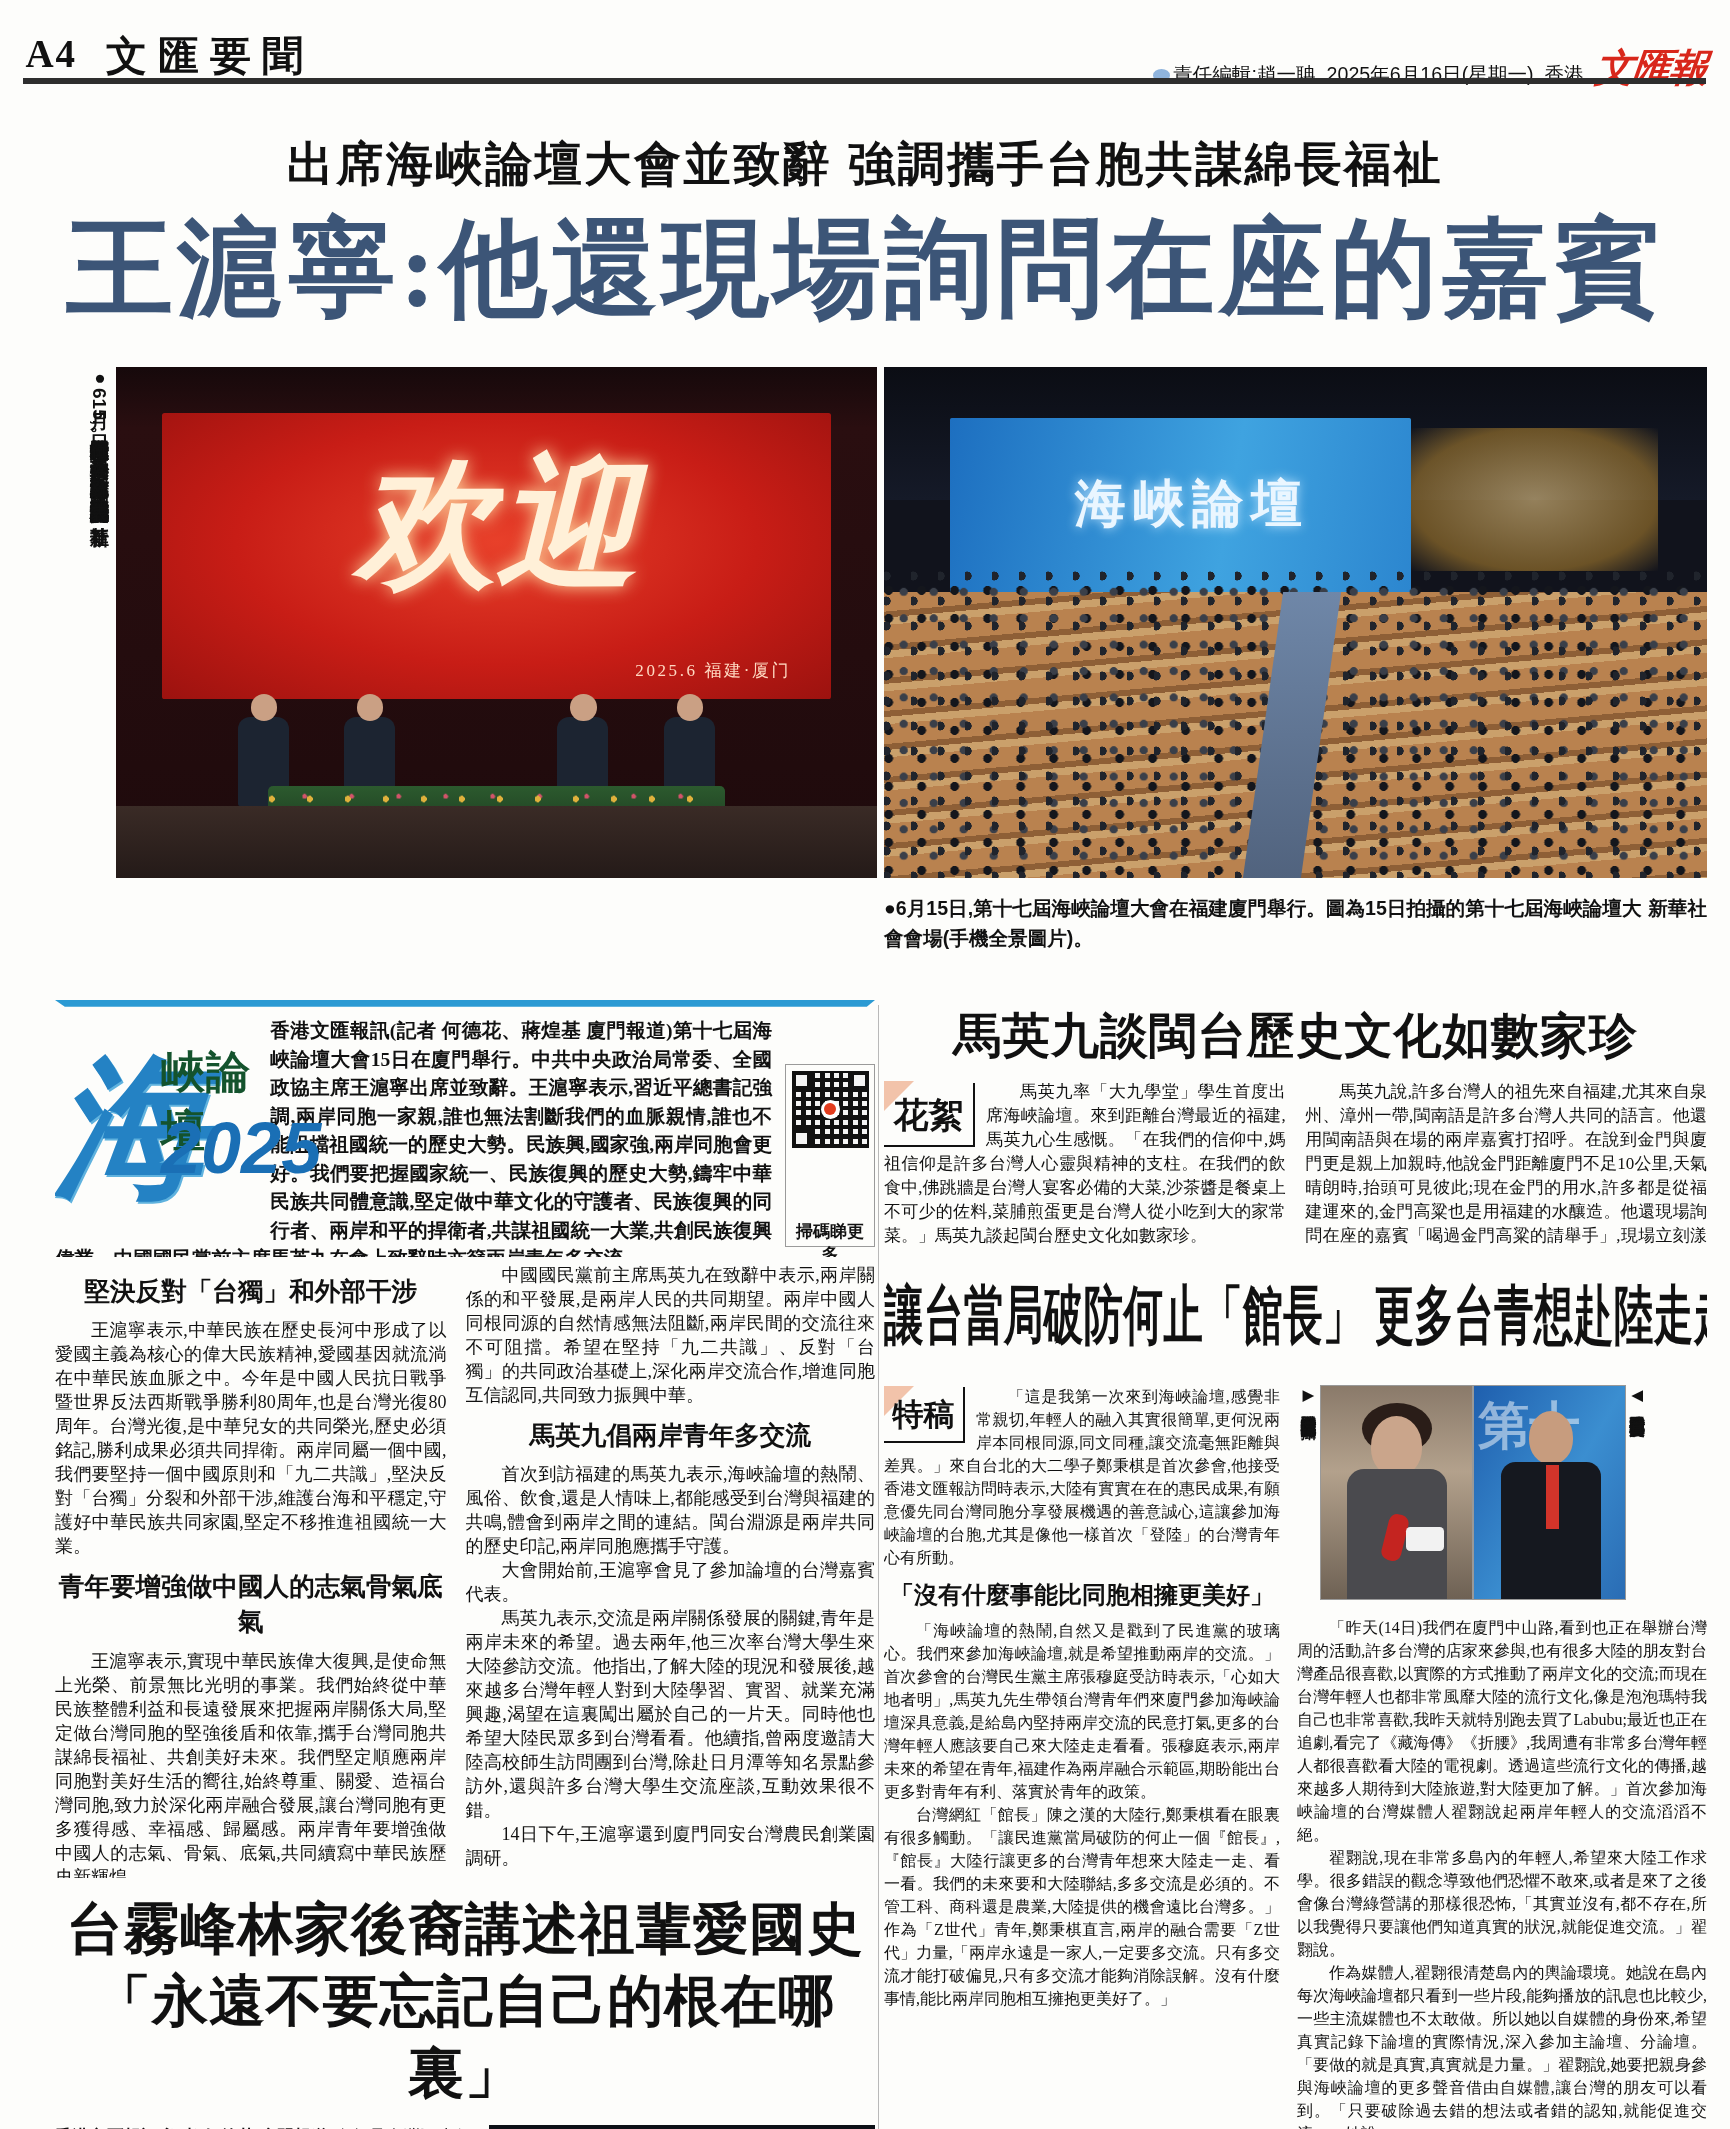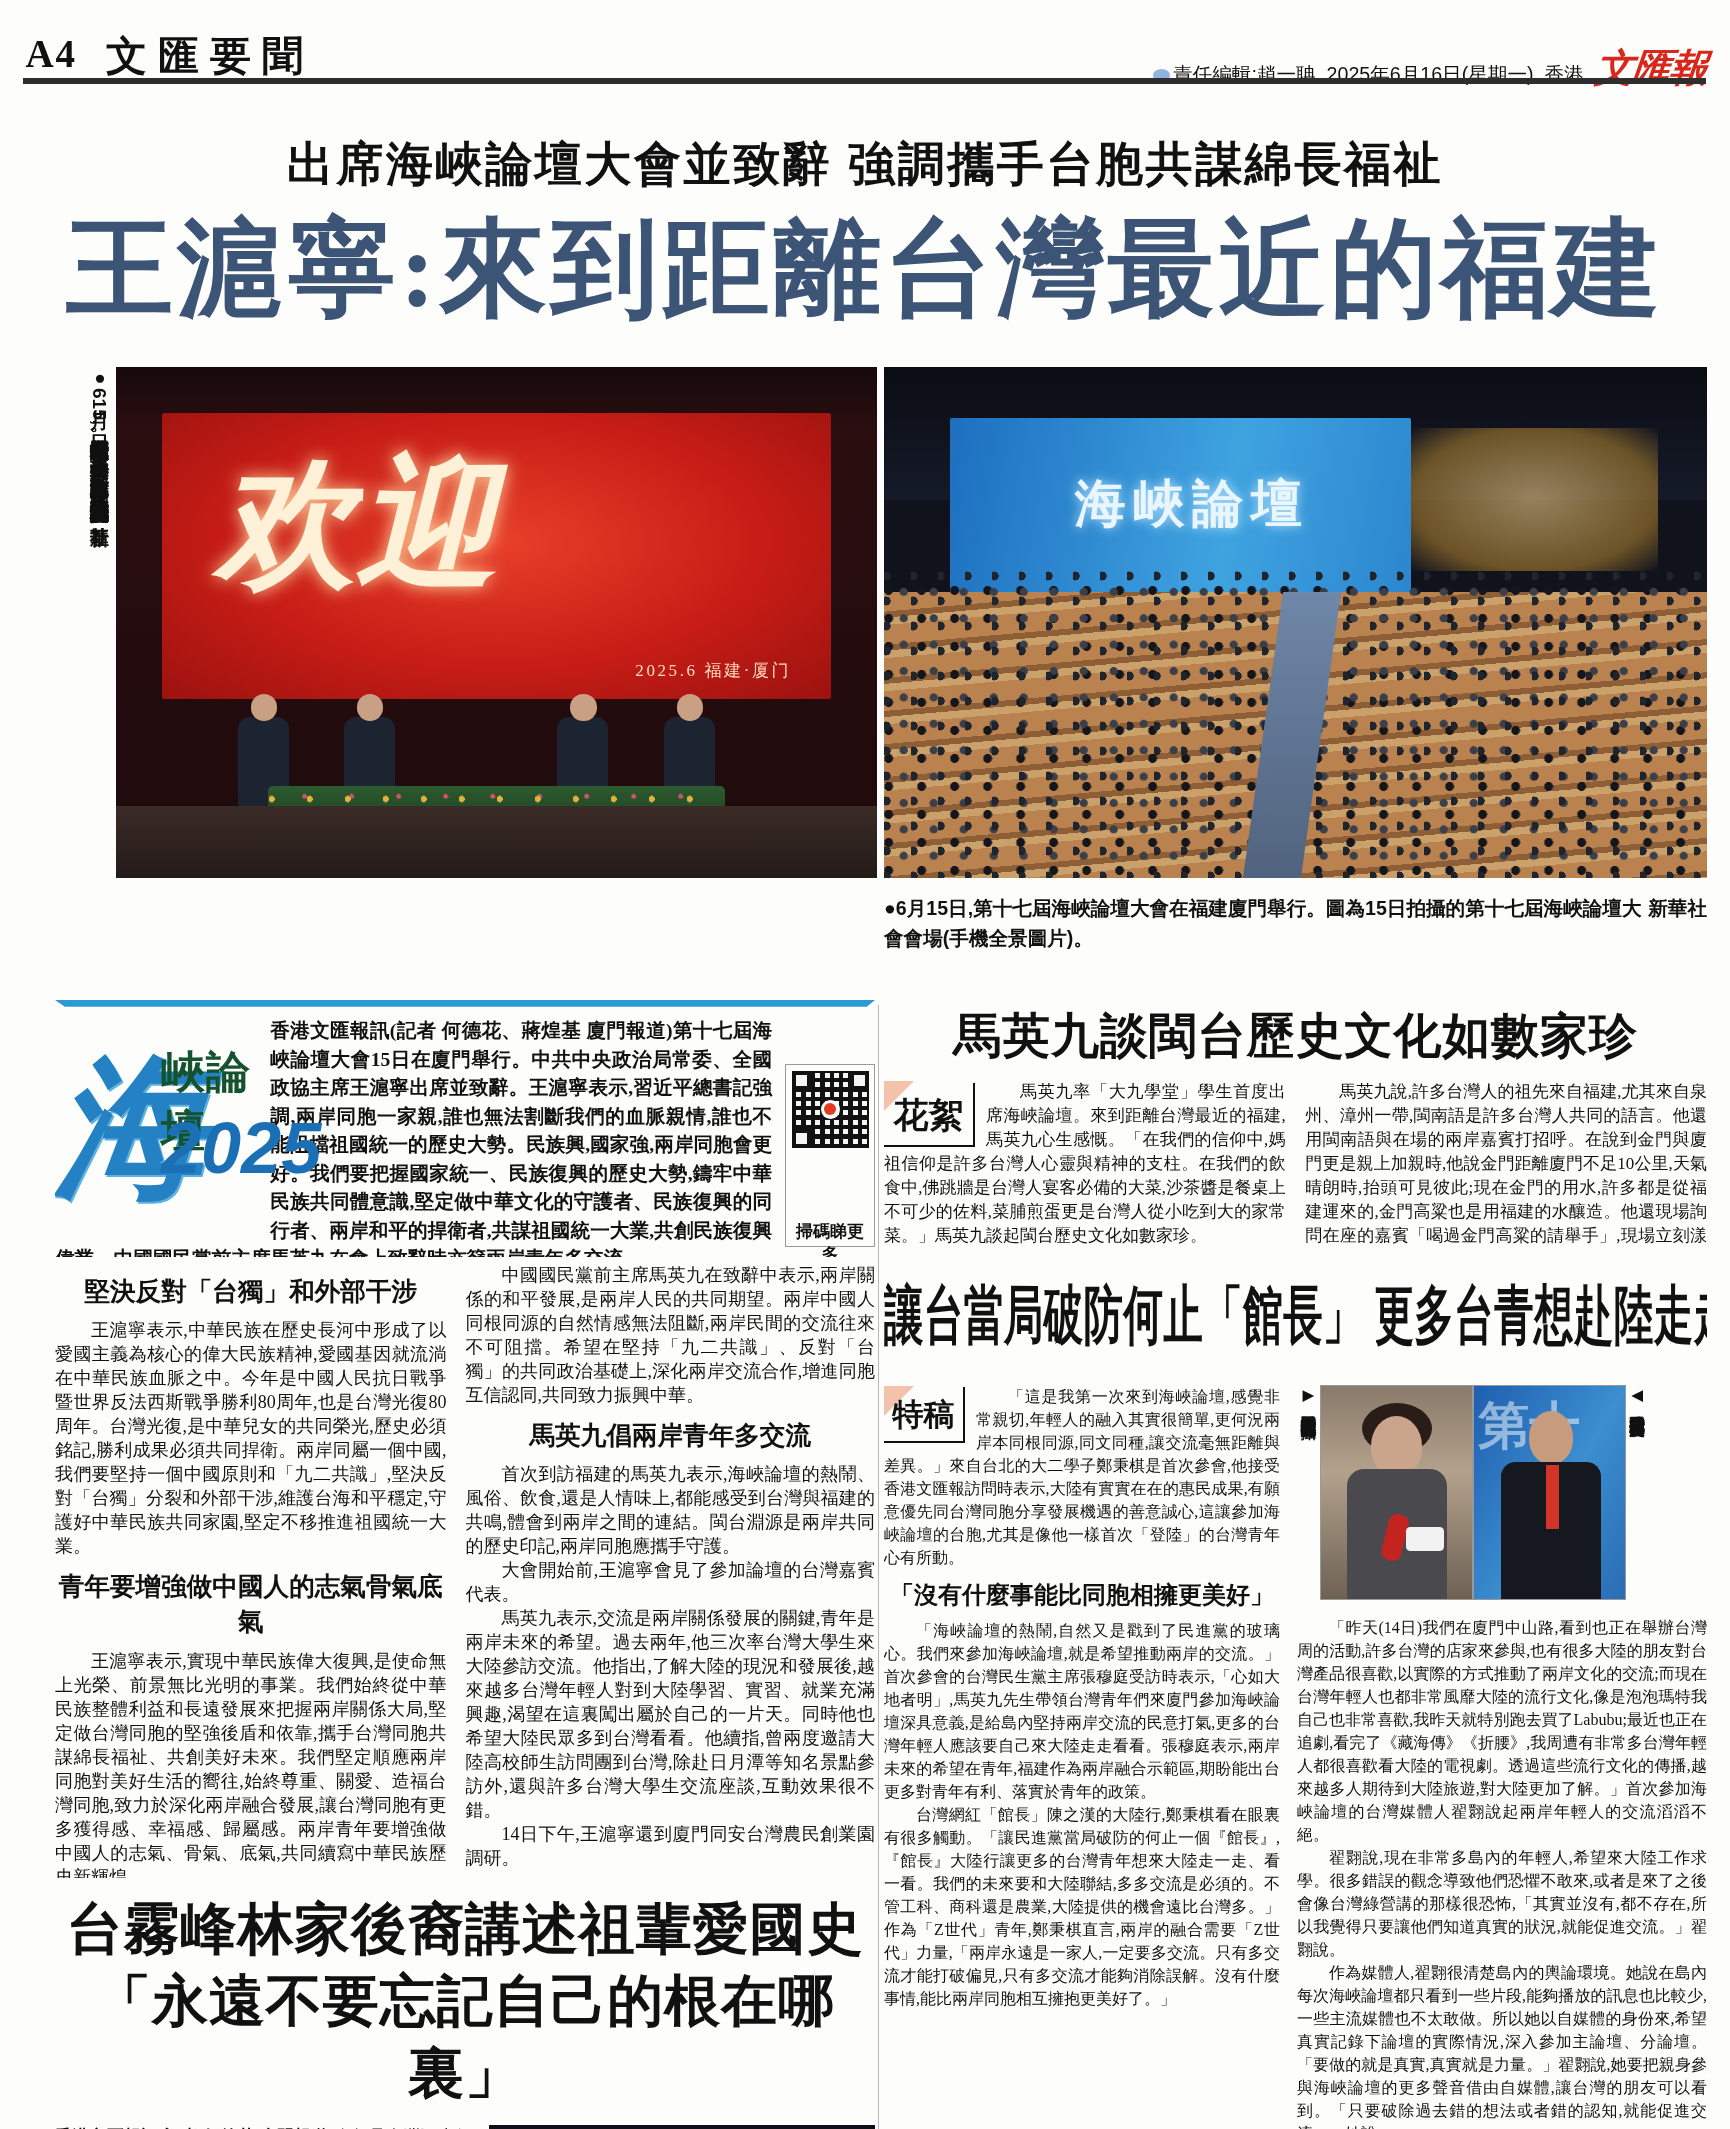--- a/index.html
+++ b/index.html
@@ -23,21 +23,21 @@
   #hdr-rule { left:23.4px; top:78px; width:1683px; height:6px; background:#2e2e2e; }
 
   
   #kicker { left:0; top:133px; width:100%; text-align:center; font-size:47px; font-weight:bold; letter-spacing:2.6px; }
   #main-headline { left:0; top:197px; width:100%; text-align:center; font-size:107px; font-weight:bold; color:#3c5577; letter-spacing:4.3px; }
 
   
   #left-cap { left:23.4px; top:367px; width:87px; height:511px; writing-mode:vertical-rl; font-size:19px; line-height:22px; font-weight:bold; font-family:"Liberation Sans","DejaVu Sans",sans-serif; }
   #left-photo { left:116px; top:367px; width:761px; height:511px; background:linear-gradient(#16090b 0%, #2a0e10 12%, #1e0a0c 100%); overflow:hidden; }
   #lp-screen { position:absolute; left:6%; top:9%; width:88%; height:56%; background:radial-gradient(ellipse at 50% 45%, #e8402a 0%, #c81d16 55%, #9c120f 100%); border-radius:2.6px; }
-  #lp-welcome { position:absolute; left:8%; top:6%; width:84%; font-size:141px; color:#fff0d8; font-style:italic; font-weight:bold; text-shadow:0 0 17px #ffd9a0; }
+  #lp-welcome { position:absolute; left:8%; top:6%; width:84%; text-align:center; font-size:141px; color:#fff0d8; font-style:italic; font-weight:bold; text-shadow:0 0 17px #ffd9a0; }
   #lp-screen-sub { position:absolute; right:6%; bottom:6%; color:#ffd9c2; font-size:17px; letter-spacing:2.6px; }
   .lp-person { position:absolute; width:51px; height:89px; background:#1c2431; border-radius:12px 12px 2.6px 2.6px; }
   .lp-head { position:absolute; top:-23px; left:12.8px; width:26.4px; height:26.4px; background:#caa084; border-radius:50%; }
   #lp-floor { position:absolute; left:0; bottom:0; width:100%; height:14%; background:linear-gradient(#3a2b26,#241a18); }
   #lp-plants { position:absolute; left:20%; bottom:9%; width:60%; height:9%; background:radial-gradient(circle at 10% 50%, #e0b13c 8%, transparent 9%) 0 0/38px 25.6px repeat-x, radial-gradient(circle at 60% 40%, #d4536a 7%, transparent 8%) 8.5px 0/47px 25.6px repeat-x, linear-gradient(#2c5a2e,#1d3c20); border-radius:5.1px; }
 
   #right-photo { left:884px; top:367px; width:823px; height:511px; background:#11131c; overflow:hidden; }
   #rp-top { position:absolute; left:0; top:0; width:100%; height:26%; background:linear-gradient(#0b0d14,#151a28); }
   #rp-screen { position:absolute; left:8%; top:10%; width:56%; height:34%; background:linear-gradient(100deg,#1d6fc0,#3fa3e0 60%,#2c86cf); border-radius:1.7px; color:#eaf6ff; font-size:51px; font-weight:bold; letter-spacing:7.7px; display:flex; align-items:center; justify-content:center; text-shadow:0 0 11px #bfe6ff;padding-left:24px; }
   #rp-stagelight { position:absolute; left:64%; top:12%; width:30%; height:28%; background:radial-gradient(#ffd98e 0%, #b5862f 70%, transparent 100%); opacity:.55; }
@@ -138,21 +138,21 @@
   <div class="abs" id="hdr-section">文匯要聞</div>
   <div class="abs" id="hdr-right">
     <span><span class="blue-dot"></span><span>責任編輯:趙一聃</span></span>
     <span>2025年6月16日(星期一)</span>
     <span>香港</span>
     <span id="masthead-logo">文匯報</span>
   </div>
   <div class="abs" id="hdr-rule"></div>
 
   <div class="abs sans" id="kicker">出席海峽論壇大會並致辭 強調攜手台胞共謀綿長福祉</div>
-  <div class="abs" id="main-headline">王滬寧:來到距離台灣最近的福建</div>
+  <div class="abs" id="main-headline">王滬寧:他還現場詢問在座的嘉賓</div>
 
   <div class="abs" id="left-cap">●6月15日,第十七屆海峽論壇大會在廈門舉行。中共中央政治局常委、全國政協主席王滬寧出席並致辭。這是大會開始前,王滬寧會見馬英九等參加論壇活動的台灣嘉賓代表。 新華社</div>
 
   <div class="abs" id="left-photo">
     <div id="lp-screen">
       <div id="lp-welcome">欢迎</div>
       <div id="lp-screen-sub">2025.6 福建·厦门</div>
     </div>
     <div class="lp-person" style="left:16%;bottom:14%">
         <div class="lp-head"></div>

